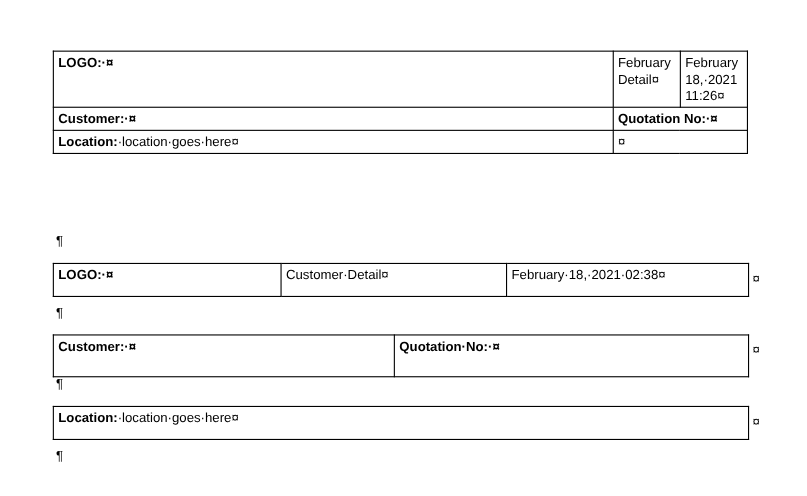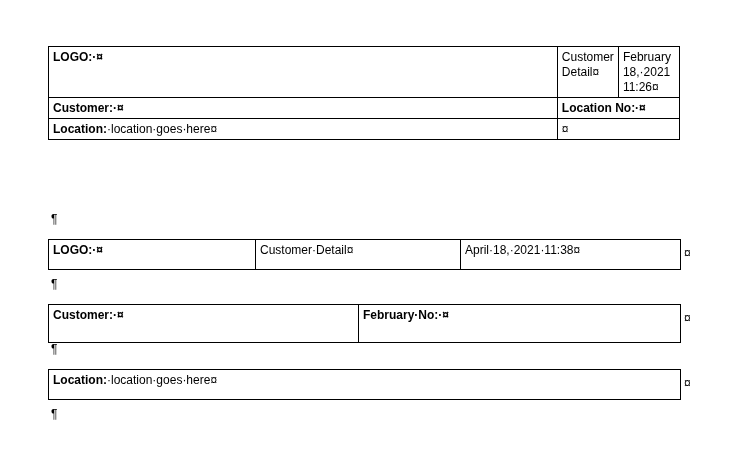--- a/index.html
+++ b/index.html
@@ -106,63 +106,63 @@
 
   <table class="doc-table" id="table-header-complex">
     <colgroup>
       <col style="width:508px">
       <col style="width:61px">
       <col style="width:61px">
     </colgroup>
     <tbody>
       <tr>
         <td class="cell-logo b">LOGO:·¤</td>
-        <td class="cell-logo">Customer Detail¤</td>
+        <td class="cell-logo">February Detail¤</td>
         <td class="cell-logo">February 18,·2021 11:26¤</td>
       </tr>
       <tr>
         <td class="cell-customer b">Customer:·¤</td>
-        <td class="cell-customer b" colspan="2">Location No:·¤</td>
+        <td class="cell-customer b" colspan="2">Quotation No:·¤</td>
       </tr>
       <tr>
         <td class="cell-location"><span class="b">Location:</span><span>·location·goes·here¤</span></td>
         <td class="cell-location" colspan="2">¤</td>
       </tr>
     </tbody>
   </table>
 
   <div class="pilcrow" style="left:51px; top:212px;">¶</div>
 
   <table class="doc-table" id="table-logo-row">
     <colgroup>
       <col style="width:207px">
       <col style="width:205px">
       <col style="width:220px">
     </colgroup>
     <tbody>
       <tr>
         <td class="b">LOGO:·¤</td>
         <td>Customer·Detail¤</td>
-        <td>April·18,·2021·11:38¤</td>
+        <td>February·18,·2021·02:38¤</td>
       </tr>
     </tbody>
   </table>
   <div class="row-end" style="left:684px; top:246px;">¤</div>
 
   <div class="pilcrow" style="left:51px; top:277px;">¶</div>
 
   <table class="doc-table" id="table-customer-row">
     <colgroup>
       <col style="width:310px">
       <col style="width:322px">
     </colgroup>
     <tbody>
       <tr>
         <td class="b">Customer:·¤</td>
-        <td class="b">February·No:·¤</td>
+        <td class="b">Quotation·No:·¤</td>
       </tr>
     </tbody>
   </table>
   <div class="row-end" style="left:684px; top:311px;">¤</div>
 
   <div class="pilcrow" style="left:51px; top:342px;">¶</div>
 
   <table class="doc-table" id="table-location-row">
     <colgroup>
       <col style="width:632px">

